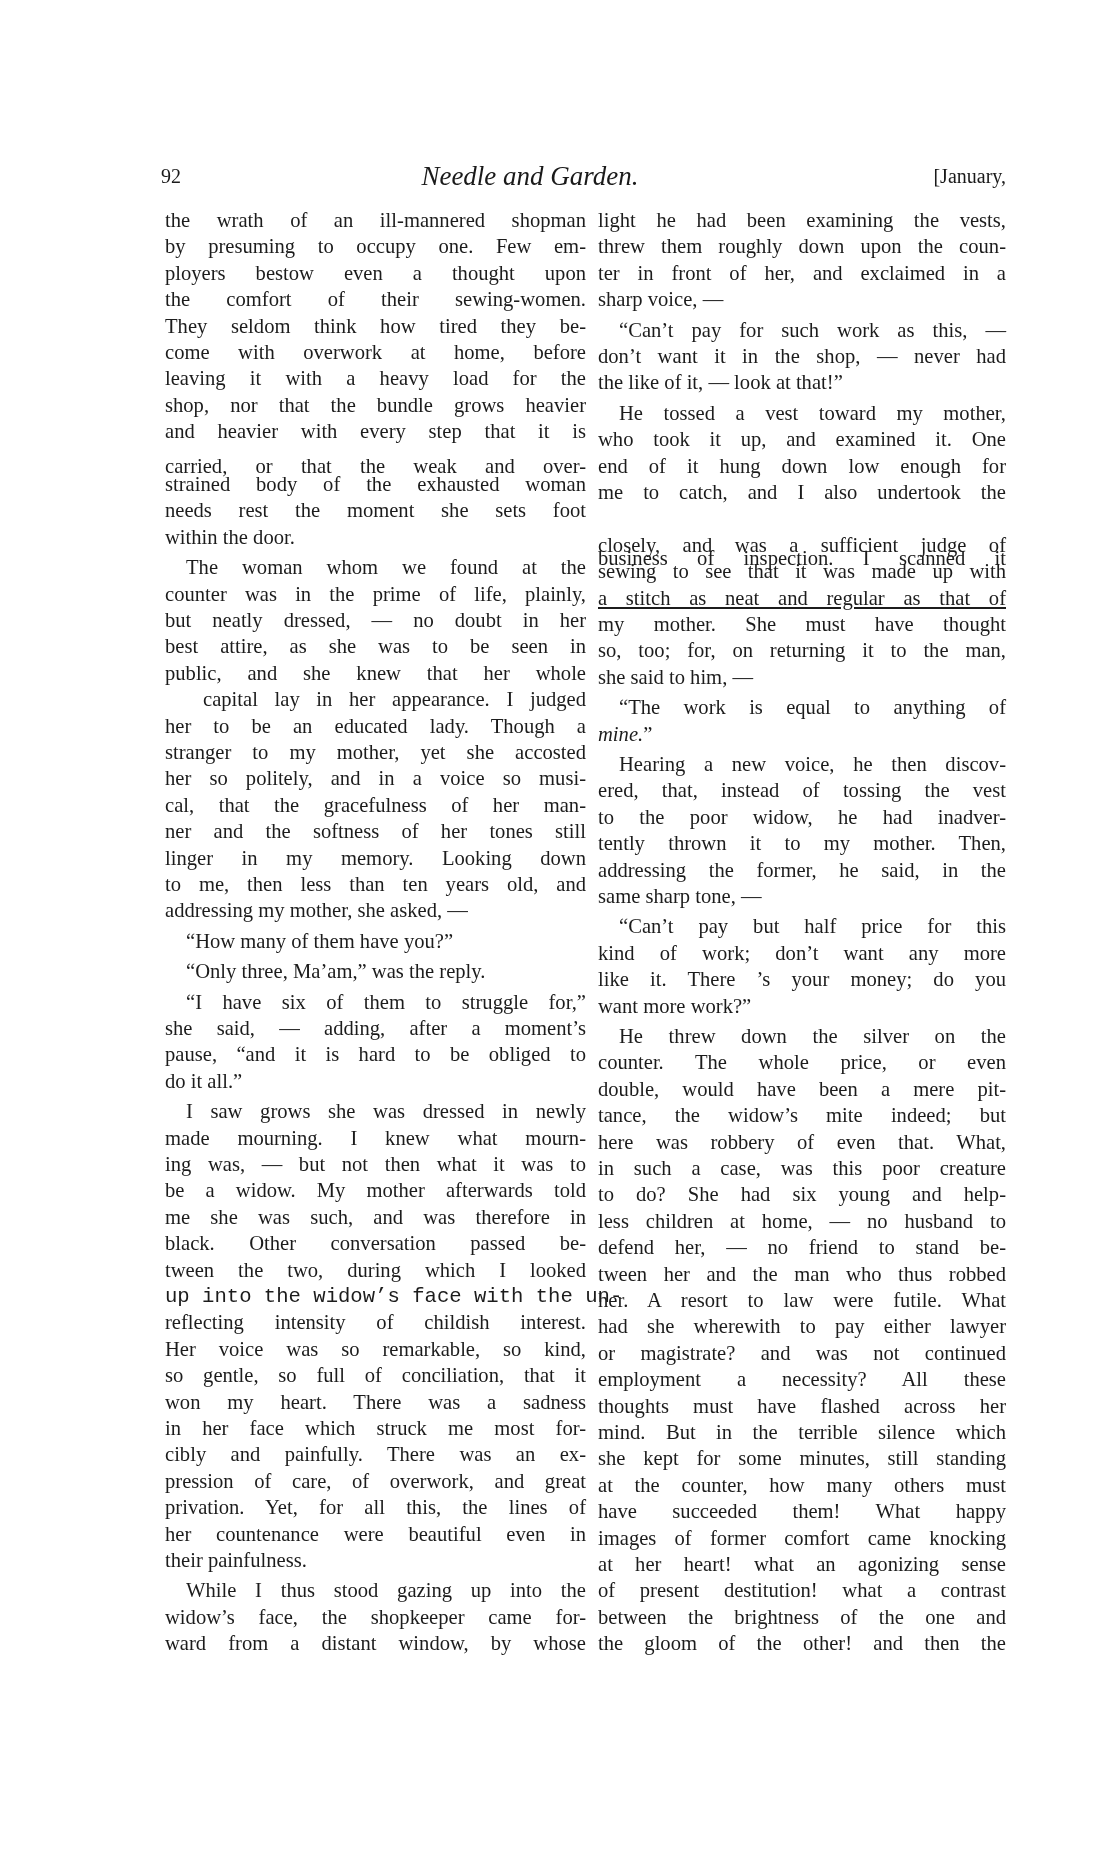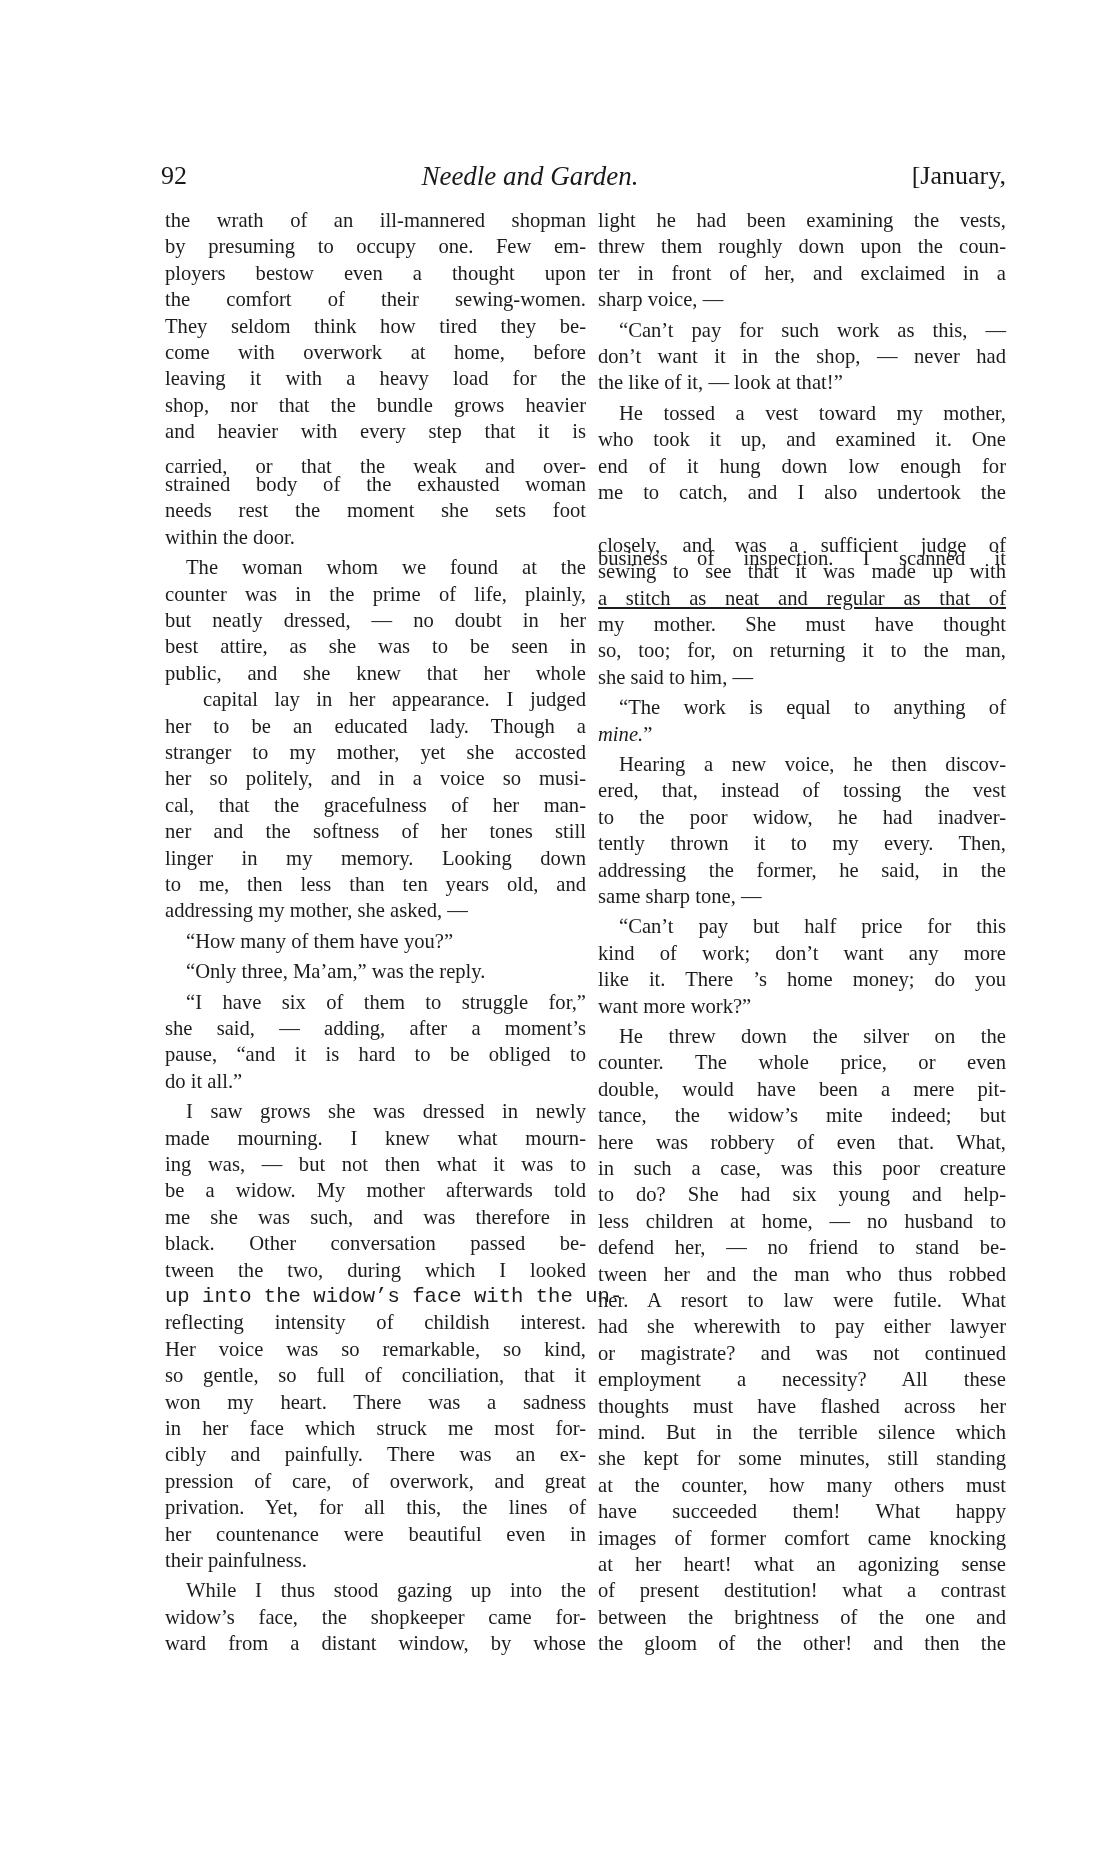--- a/index.html
+++ b/index.html
@@ -1,19 +1,19 @@
 <!DOCTYPE html>
 <html><head>
 <meta charset="utf-8">
 <style>
   html, body { margin: 0; padding: 0; background: #ffffff; }
   body { width: 1096px; height: 1850px; position: relative; overflow: hidden; }
   .page { position: absolute; left: 0; top: 0; width: 1096px; height: 1850px; background: #ffffff; }
   .hdr { position: absolute; top: 160px; height: 32px; line-height: 32px;
-         font-family: "Liberation Serif", "DejaVu Serif", serif; font-size: 26px; color: #1a1a1a; }
+         font-family: "Liberation Serif", "DejaVu Serif", serif; font-size: 20px; color: #1a1a1a; }
   .hdr-num { left: 161px; }
   .hdr-title { left: 380px; width: 300px; text-align: center; font-style: italic; font-size: 27px; }
   .hdr-month { right: 90px; text-align: right; }
   .col { position: absolute; top: 0; }
   .col-left { left: 165px; width: 421px; }
   .col-right { left: 598px; width: 408px; }
   .line { position: absolute; left: 0; right: 0; height: 27px; line-height: 27px;
           font-family: "Liberation Serif", "DejaVu Serif", serif; font-size: 20.6px; color: #1c1c1c;
           white-space: nowrap; text-align: justify; text-align-last: justify; }
   .line.last { text-align-last: left; }
@@ -124,28 +124,28 @@
         <div class="line last" style="top: 663.8px;">she said to him, —</div>
       </div>
       <div>
         <div class="line indent" style="top: 694.2px;">“The work is equal to anything of</div>
         <div class="line last" style="top: 720.6px;"><span class="it">mine.</span>”</div>
       </div>
       <div>
         <div class="line indent" style="top: 751px;">Hearing a new voice, he then discov-</div>
         <div class="line" style="top: 777.4px;">ered, that, instead of tossing the vest</div>
         <div class="line" style="top: 803.8px;">to the poor widow, he had inadver-</div>
-        <div class="line" style="top: 830.2px;">tently thrown it to my every.  Then,</div>
+        <div class="line" style="top: 830.2px;">tently thrown it to my mother.  Then,</div>
         <div class="line" style="top: 856.6px;">addressing the former, he said, in the</div>
         <div class="line last" style="top: 883px;">same sharp tone, —</div>
       </div>
       <div>
         <div class="line indent" style="top: 913.4px;">“Can’t pay but half price for this</div>
         <div class="line" style="top: 939.8px;">kind of work; don’t want any more</div>
-        <div class="line" style="top: 966.2px;">like it.  There ’s home money; do you</div>
+        <div class="line" style="top: 966.2px;">like it.  There ’s your money; do you</div>
         <div class="line last" style="top: 992.6px;">want more work?”</div>
       </div>
       <div>
         <div class="line indent" style="top: 1023px;">He threw down the silver on the</div>
         <div class="line" style="top: 1049.4px;">counter.  The whole price, or even</div>
         <div class="line" style="top: 1075.8px;">double, would have been a mere pit-</div>
         <div class="line" style="top: 1102.2px;">tance, the widow’s mite indeed; but</div>
         <div class="line" style="top: 1128.6px;">here was robbery of even that.  What,</div>
         <div class="line" style="top: 1155px;">in such a case, was this poor creature</div>
         <div class="line" style="top: 1181.4px;">to do?  She had six young and help-</div>

